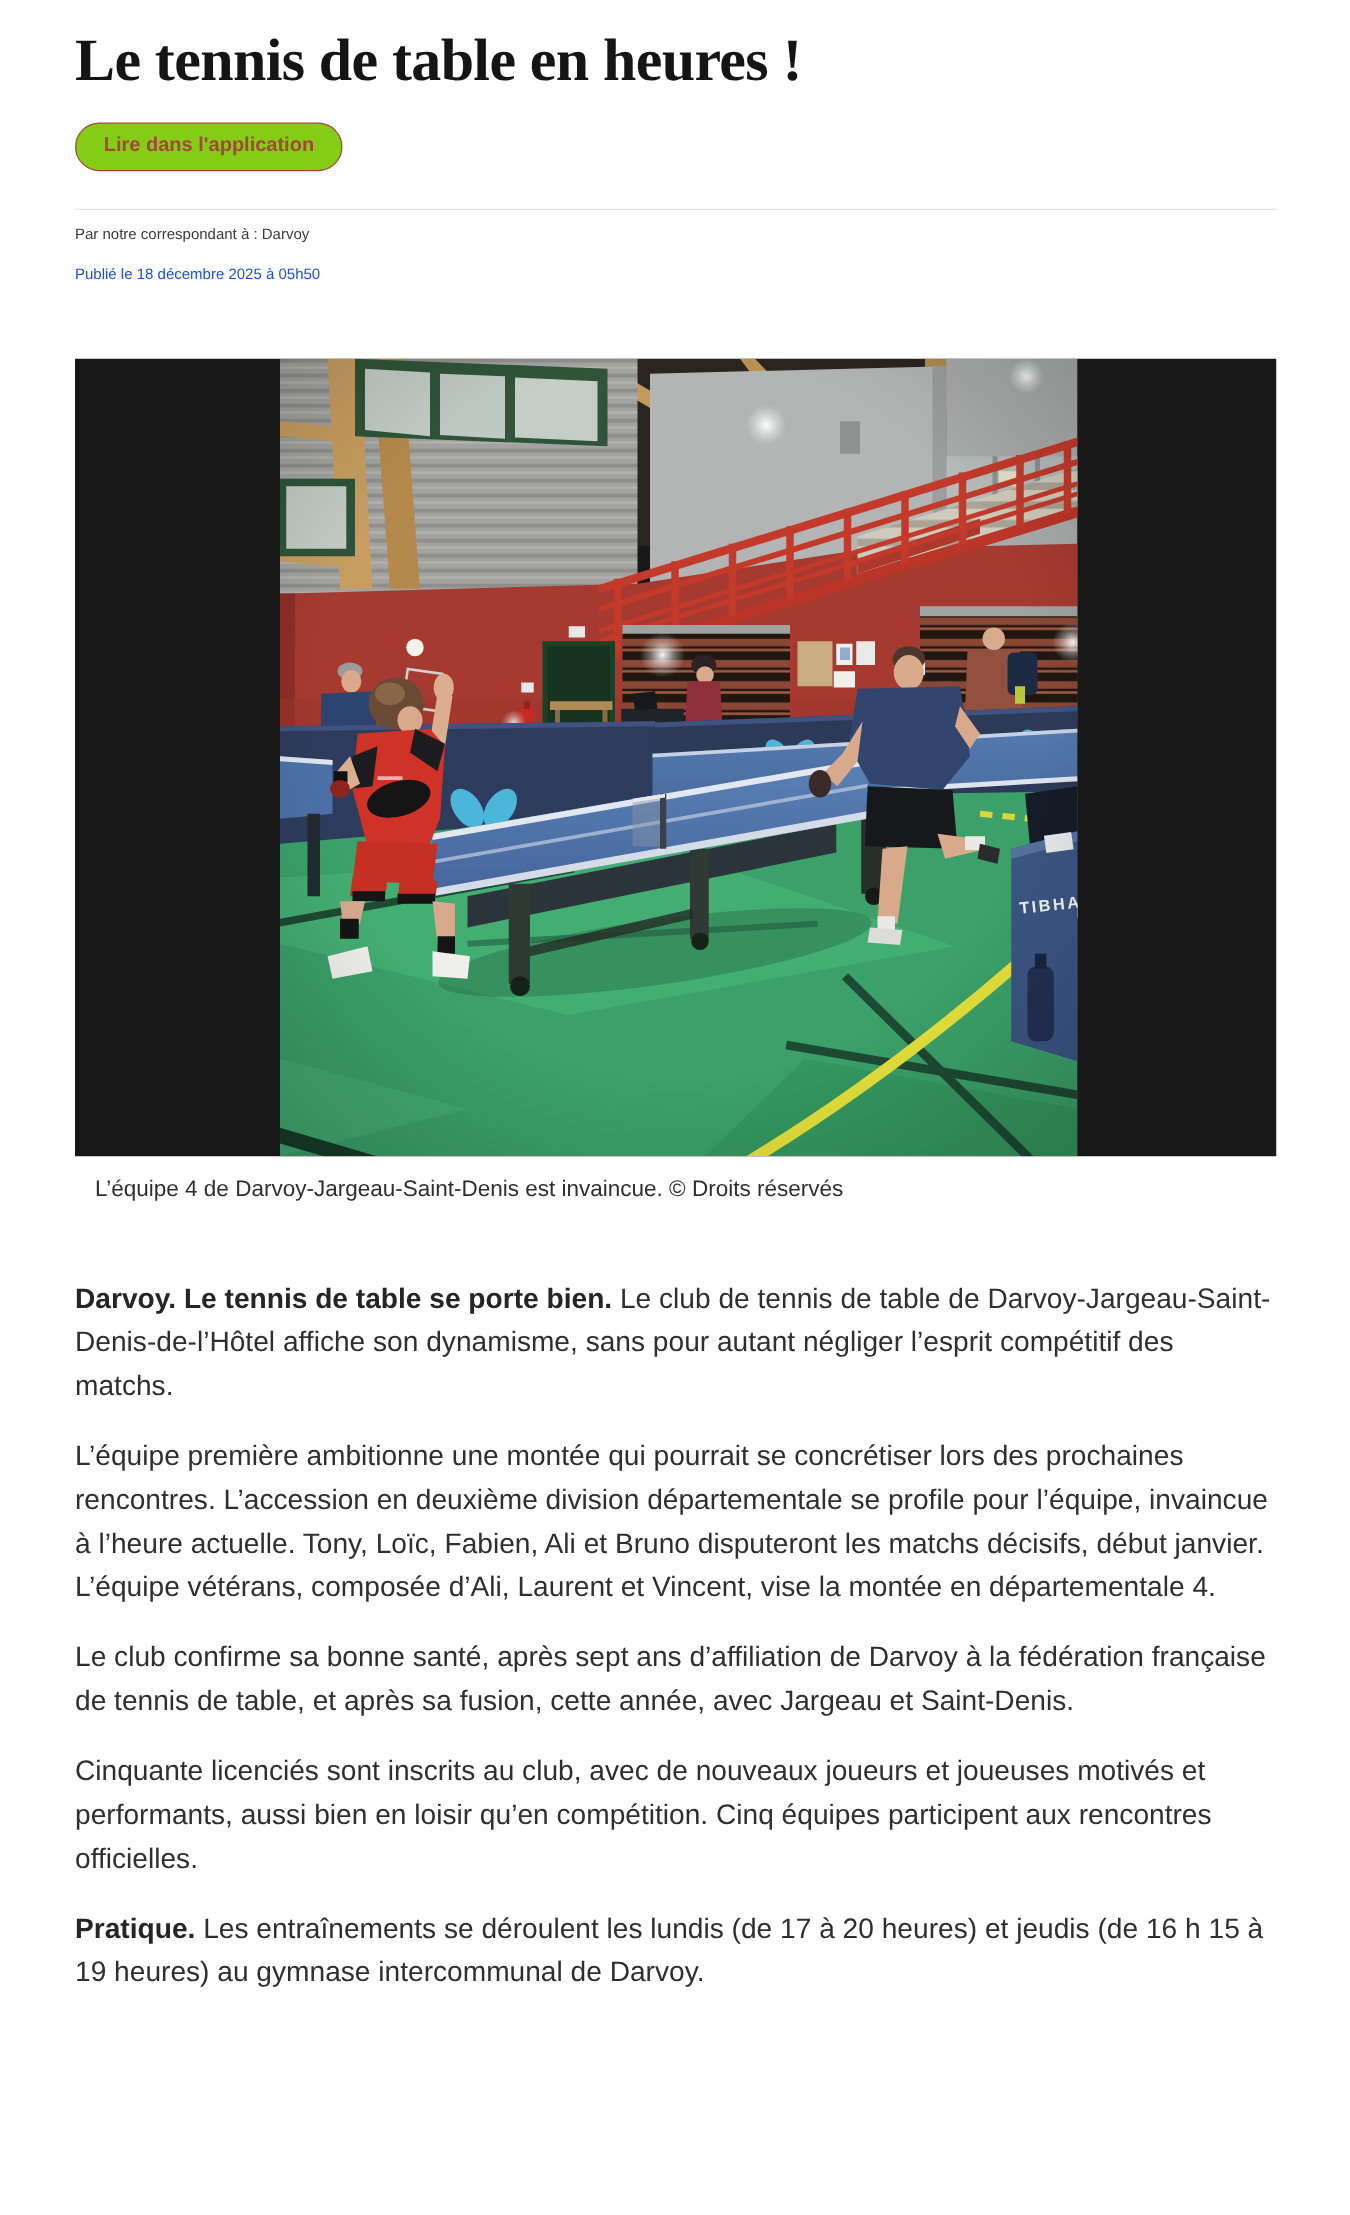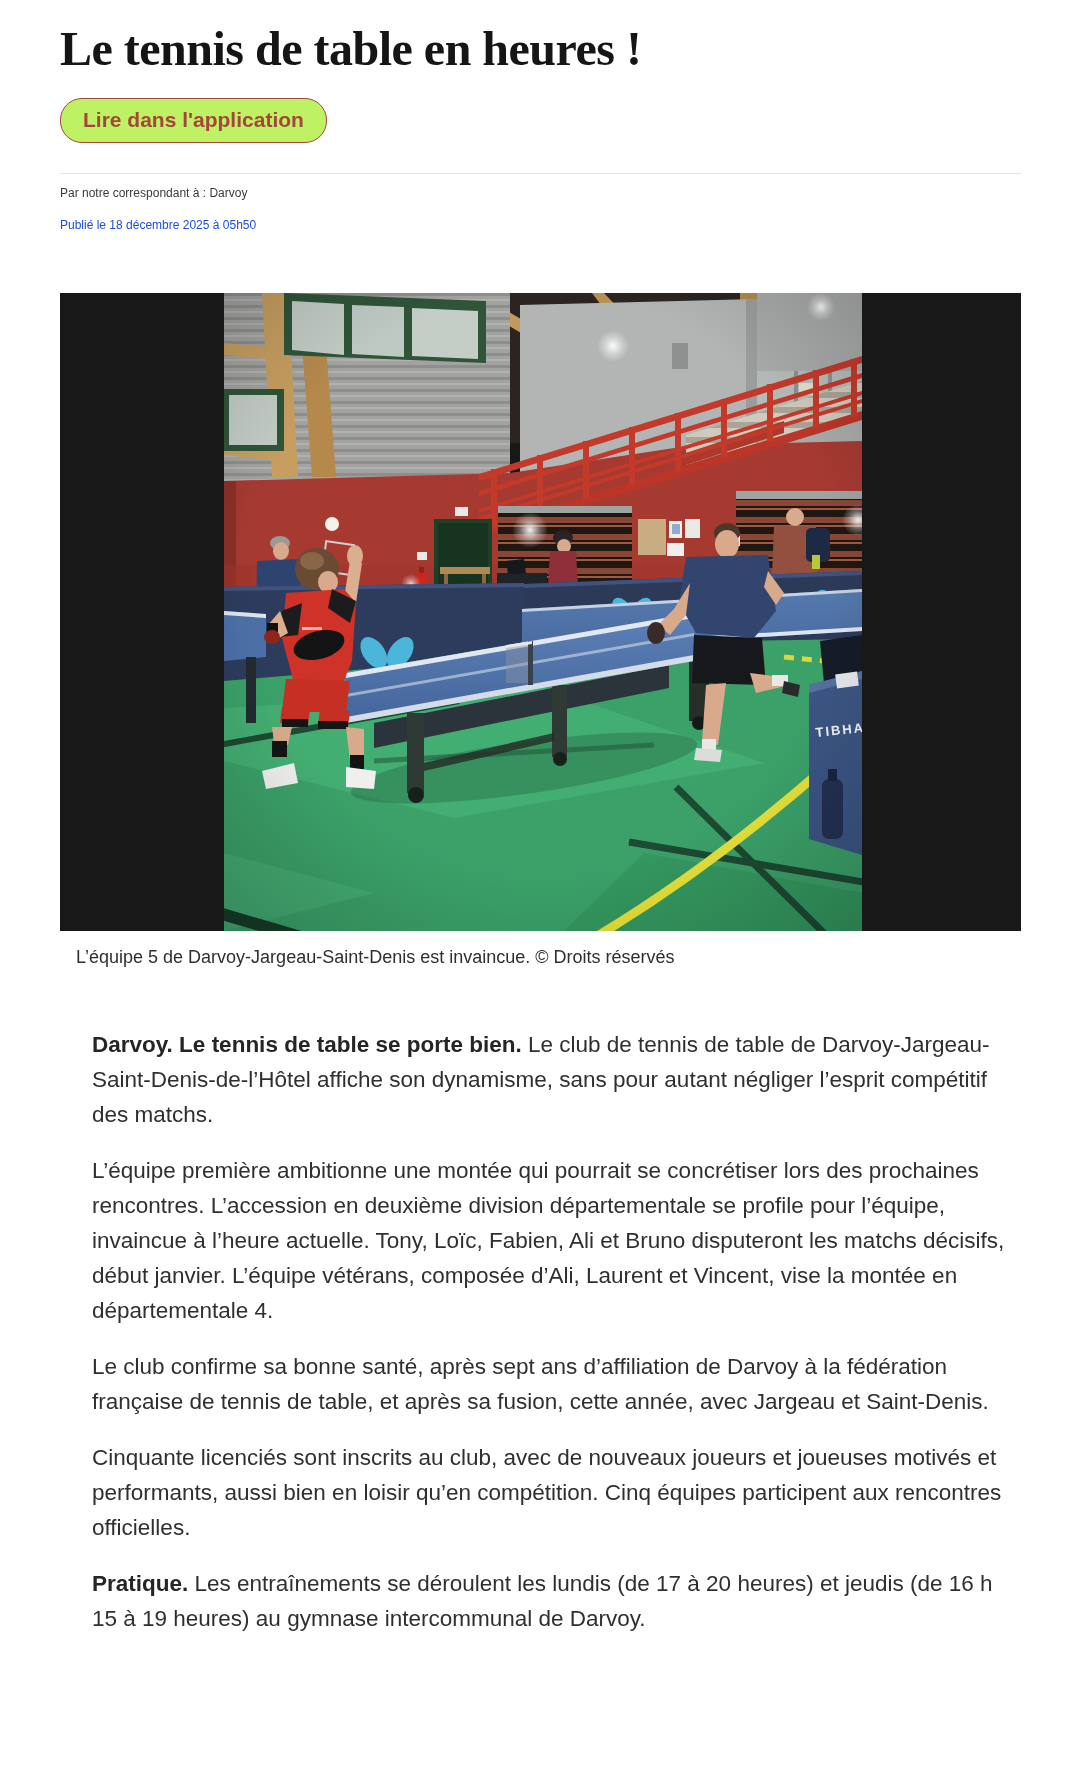--- a/index.html
+++ b/index.html
@@ -13,24 +13,24 @@
     line-height:1.12;
     letter-spacing:-0.5px;
     color:#151515;
   }
   .app-btn{
     display:inline-block;
     margin-top:22px;
     padding:9px 22px 10px 22px;
     border:1.5px solid #a6453c;
     border-radius:22px;
-    background:#bef264;
+    background:#84cc16;
     color:#a6453c;
     font-family:"Liberation Sans",sans-serif;
-    font-size:21px;
+    font-size:16px;
     font-weight:600;
     cursor:pointer;
   }
   .divider{
     border:none;
     border-top:1px solid #e4e4e4;
     margin:30px 0 0 0;
   }
   .byline{margin:7px 0 0 0;font-size:12px;line-height:24px;color:#3a3a3a;}
   .published{margin:8px 0 0 0;font-size:12px;line-height:24px;color:#1d4ed8;}
@@ -45,21 +45,21 @@
     position:absolute;left:164px;top:0;
     width:638px;height:638px;
   }
   .caption{
     margin:14px 0 0 0;
     padding-left:16px;
     font-size:18px;
     line-height:25px;
     color:#2f2f2f;
   }
-  .article-body{margin-top:57px;margin-left:32px;}
+  .article-body{margin-top:57px;}
   .article-body p{
     margin:0 0 21px 0;
     font-size:22.5px;
     line-height:35px;
     color:#2f2f2f;
   }
   .article-body p strong{font-weight:700;color:#252525;}
   svg text.tibhar{
     font-family:"Liberation Sans",sans-serif;
     font-weight:700;
@@ -326,21 +326,21 @@
         <rect x="612" y="380" width="22" height="14" fill="#e5e7ea" transform="rotate(-8 623 387)"></rect>
         <text class="tibhar" x="592" y="444" transform="rotate(-6 592 444)">TIBHAR</text>
         <rect x="598" y="486" width="21" height="60" rx="7" fill="#223052"></rect>
         <rect x="604" y="476" width="9" height="12" fill="#1a2440"></rect>
       </g>
 
       <rect x="0" y="0" width="638" height="638" fill="url(#vig)"></rect>
     </svg>
   </div>
 
-  <p class="caption">L’équipe 5 de Darvoy-Jargeau-Saint-Denis est invaincue. © Droits réservés</p>
+  <p class="caption">L’équipe 4 de Darvoy-Jargeau-Saint-Denis est invaincue. © Droits réservés</p>
 
   <div class="article-body">
     <p><strong>Darvoy. Le tennis de table se porte bien.</strong><span> Le club de tennis de table de Darvoy-Jargeau-Saint-Denis-de-l’Hôtel affiche son dynamisme, sans pour autant négliger l’esprit compétitif des matchs.</span></p>
     <p><strong></strong><span>L’équipe première ambitionne une montée qui pourrait se concrétiser lors des prochaines rencontres. L’accession en deuxième division départementale se profile pour l’équipe, invaincue à l’heure actuelle. Tony, Loïc, Fabien, Ali et Bruno disputeront les matchs décisifs, début janvier. L’équipe vétérans, composée d’Ali, Laurent et Vincent, vise la montée en départementale 4.</span></p>
     <p><strong></strong><span>Le club confirme sa bonne santé, après sept ans d’affiliation de Darvoy à la fédération française de tennis de table, et après sa fusion, cette année, avec Jargeau et Saint-Denis.</span></p>
     <p><strong></strong><span>Cinquante licenciés sont inscrits au club, avec de nouveaux joueurs et joueuses motivés et performants, aussi bien en loisir qu’en compétition. Cinq équipes participent aux rencontres officielles.</span></p>
     <p><strong>Pratique.</strong><span> Les entraînements se déroulent les lundis (de 17 à 20 heures) et jeudis (de 16 h 15 à 19 heures) au gymnase intercommunal de Darvoy.</span></p>
   </div>
 
 </div>

